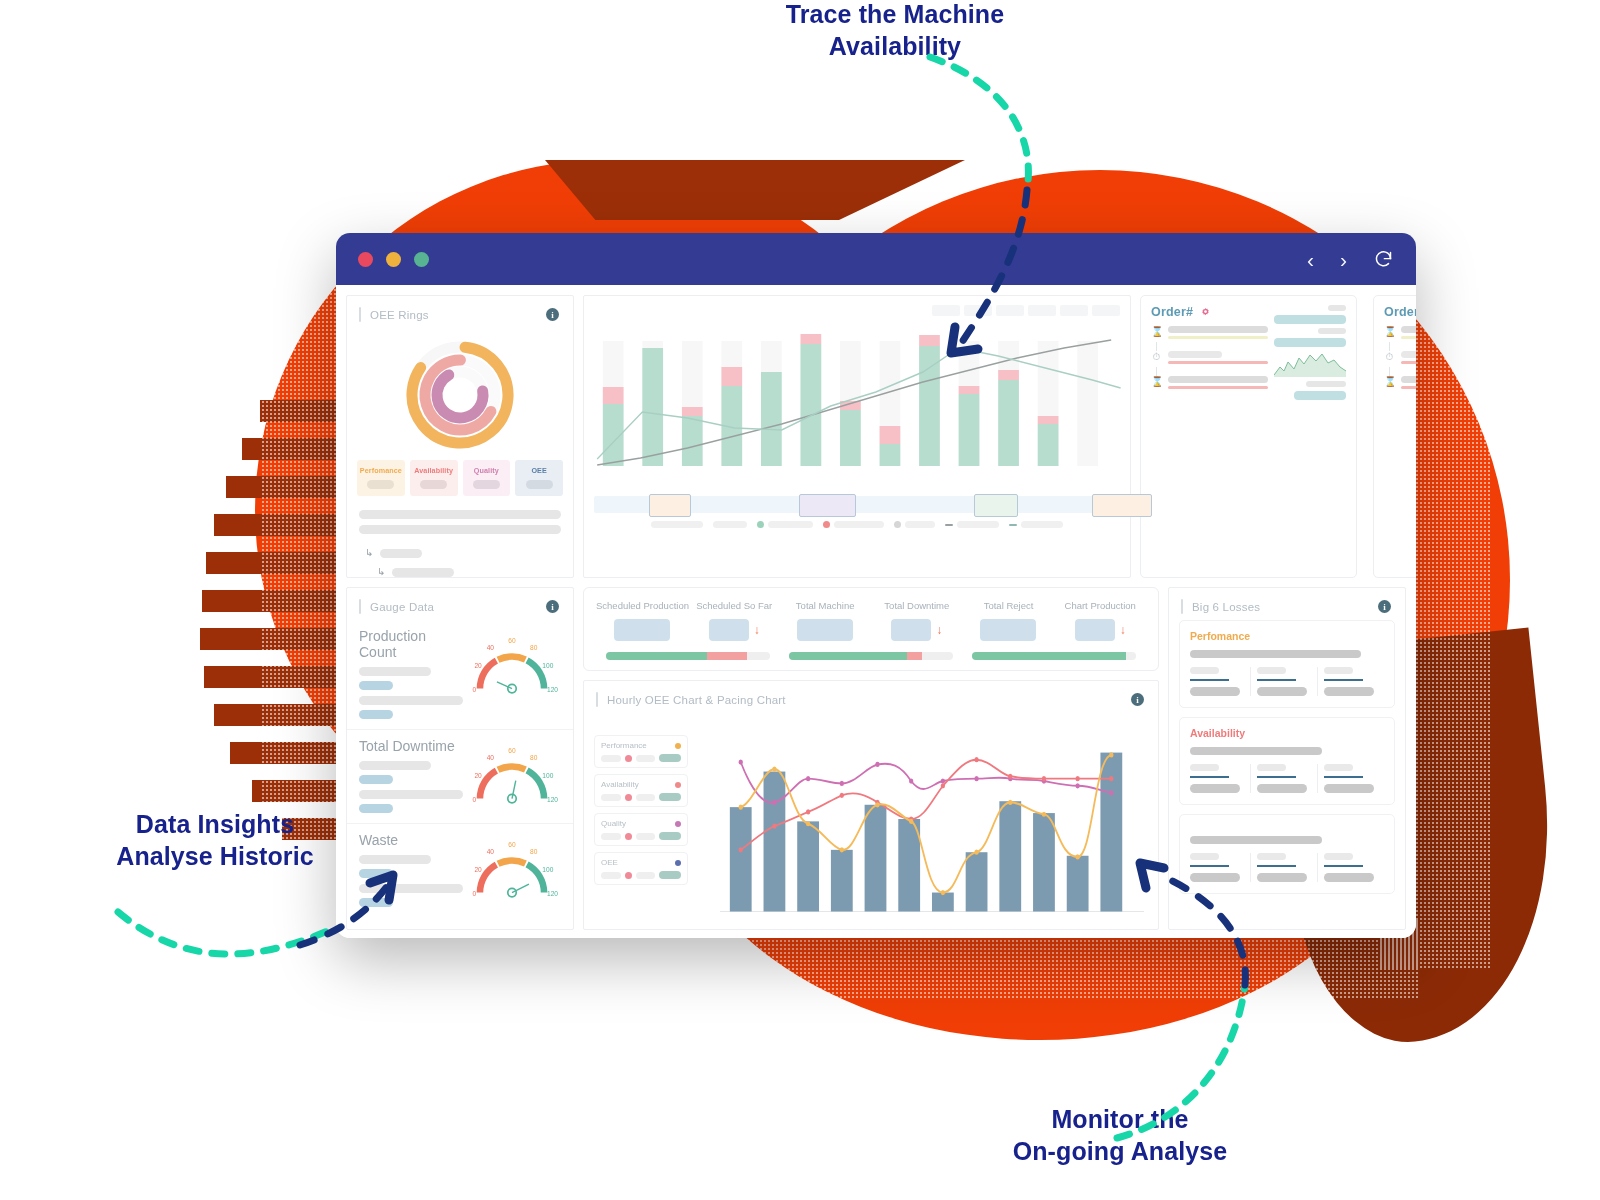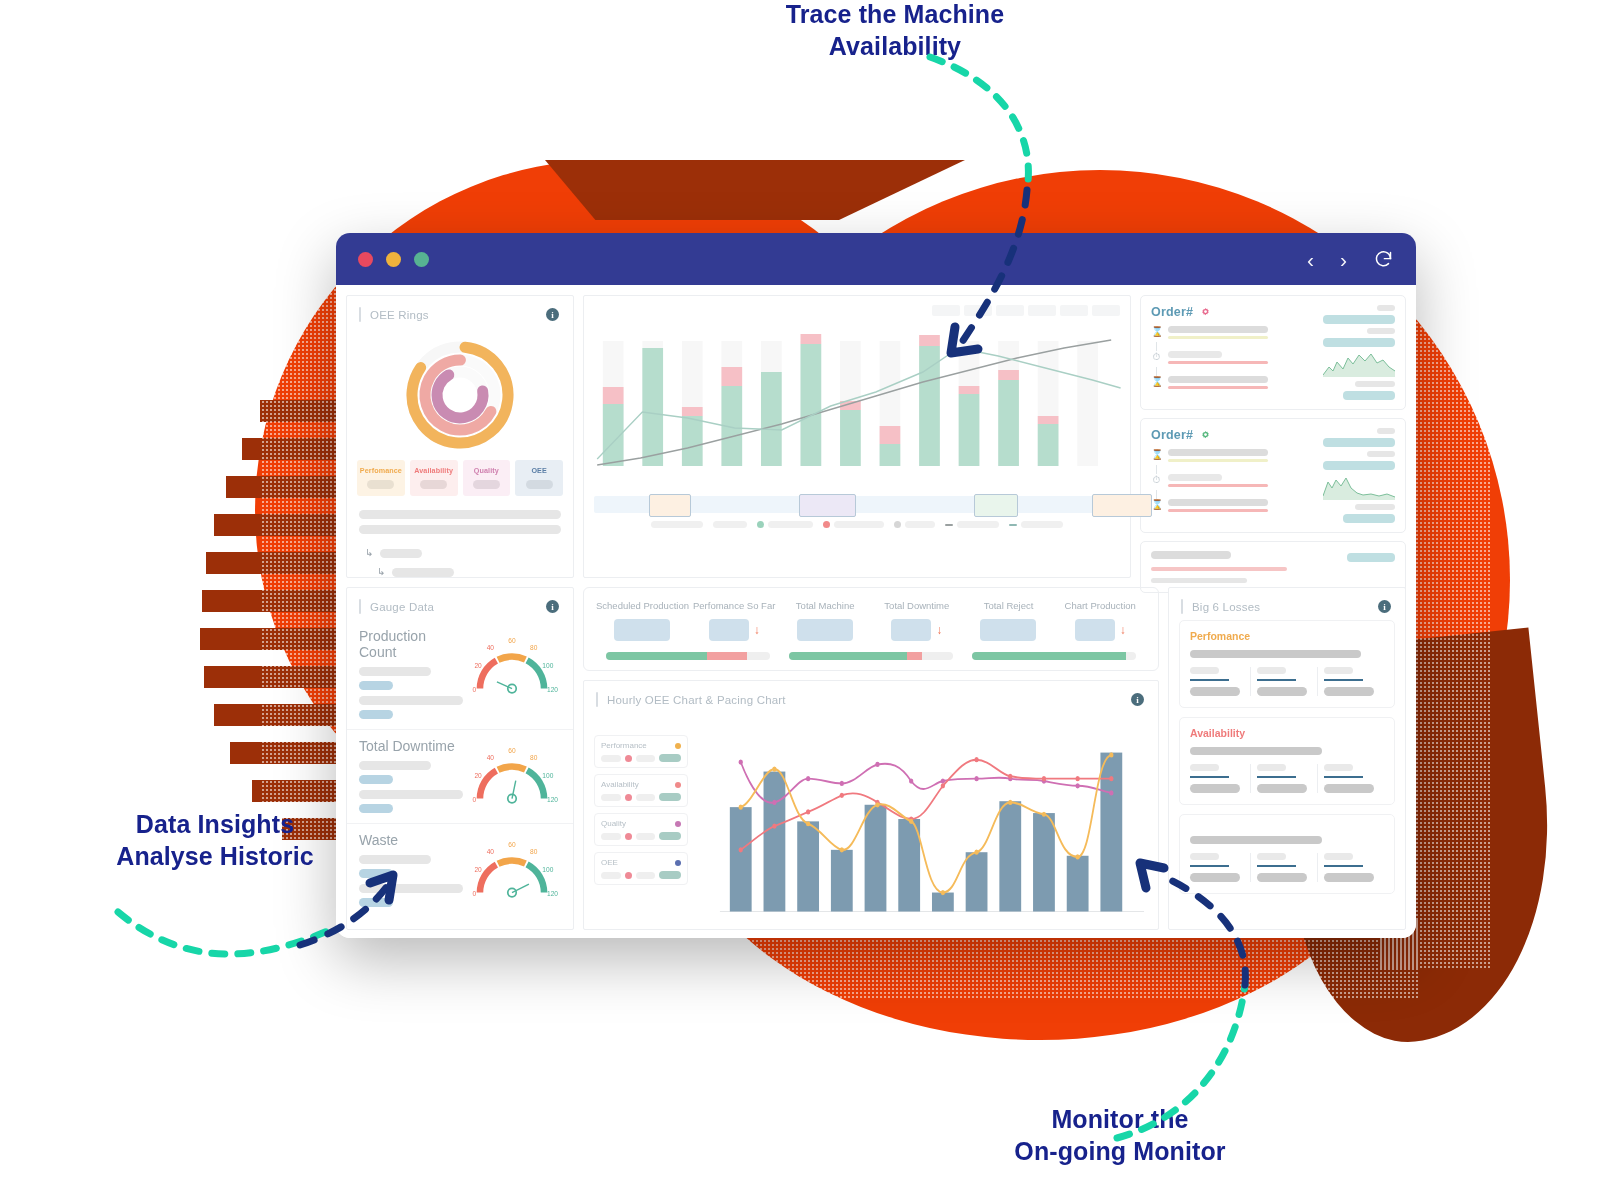--- a/index.html
+++ b/index.html
@@ -77,21 +77,21 @@
   .range-strip{margin:0 10px;height:17px;background:#eef5fb;position:relative;border-radius:2px;}
   .rbox{position:absolute;top:-2px;height:21px;border:1px solid #b7c9d8;border-radius:2px;}
   .legend{display:flex;justify-content:center;gap:10px;align-items:center;
           margin-top:8px;padding-bottom:6px;}
   .lg{display:flex;align-items:center;gap:4px;}
   .lg .sw{width:7px;height:7px;border-radius:50%;}
   .lg .dash{width:8px;height:2px;border-radius:1px;}
   .lg .txt{height:7px;border-radius:4px;background:#f0f0f0;}
 
   
-  #orders{width:266px;display:flex;flex-direction:column;gap:8px;}
+  #orders{width:266px;display:flex;gap:16px;}
   .order-card{border:1px solid #eceef1;border-radius:5px;padding:9px 10px;display:flex;}
   .ord-left{flex:1;}
   .ord-title{font-size:12.5px;font-weight:bold;color:#5d9ab4;letter-spacing:.2px;
              display:flex;align-items:center;gap:7px;margin-bottom:7px;}
   .gear{width:11px;height:11px;}
   .ord-line{display:flex;align-items:flex-start;gap:6px;margin-bottom:2px;}
   .ord-ic{width:11px;color:#b9c3ca;font-size:10px;line-height:11px;text-align:center;}
   .ord-bars{flex:1;}
   .ord-bars .b1{height:7px;border-radius:4px;background:#dcdcdc;}
   .ord-bars .b2{height:3px;border-radius:2px;margin-top:3px;}
@@ -547,21 +547,21 @@
         <div id="kpi-col">
 
           <div class="kpi-card">
             <div class="kpi-row">
               <div class="kpi-pair">
                 <div class="kpi">
                   <div class="k-lbl">Scheduled Production</div>
                   <div class="k-val"></div>
                 </div>
                 <div class="kpi">
-                  <div class="k-lbl">Perfomance So Far</div>
+                  <div class="k-lbl">Scheduled So Far</div>
                   <div class="k-inline">
                     <span class="k-val sm" style="margin:0"></span>
                     <span class="k-arrow">↓</span>
                   </div>
                 </div>
               </div>
               <div class="kpi-pair">
                 <div class="kpi">
                   <div class="k-lbl">Total Machine</div>
                   <div class="k-val"></div>
@@ -818,21 +818,21 @@
   <div class="anno c" id="anno-top">
     <div>Trace the Machine</div>
     <div>Availability</div>
   </div>
   <div class="anno" id="anno-left">
     <div>Data Insights</div>
     <div>Analyse Historic</div>
   </div>
   <div class="anno" id="anno-bot">
     <div>Monitor the</div>
-    <div>On-going Monitor</div>
+    <div>On-going Analyse</div>
   </div>
 
   <svg id="overlay" viewBox="0 0 1600 1200">
 
     <path d="M930,57 C1010,85 1035,140 1027,190" fill="none" stroke="#17d6a8" stroke-width="7" stroke-linecap="round" stroke-dasharray="13 13"></path>
     <path d="M1027,190 C1022,250 990,300 962,342" fill="none" stroke="#17317a" stroke-width="7" stroke-linecap="round" stroke-dasharray="15 15"></path>
     <path d="M951,353 L955,327 M951,353 L978,349" fill="none" stroke="#17317a" stroke-width="9" stroke-linecap="round" stroke-linejoin="round"></path>
 
     <path d="M118,912 C190,972 265,958 330,930" fill="none" stroke="#17d6a8" stroke-width="7" stroke-linecap="round" stroke-dasharray="13 13"></path>
     <path d="M300,945 C340,932 368,912 388,885" fill="none" stroke="#17317a" stroke-width="7" stroke-linecap="round" stroke-dasharray="15 15"></path>

